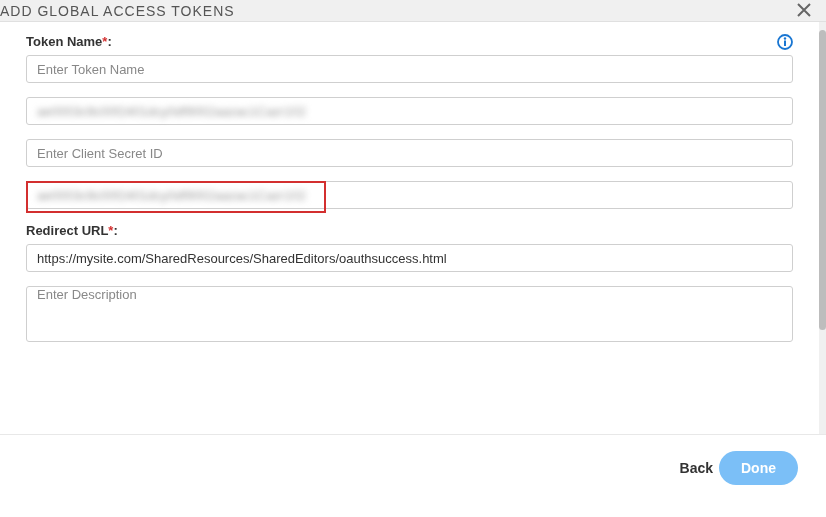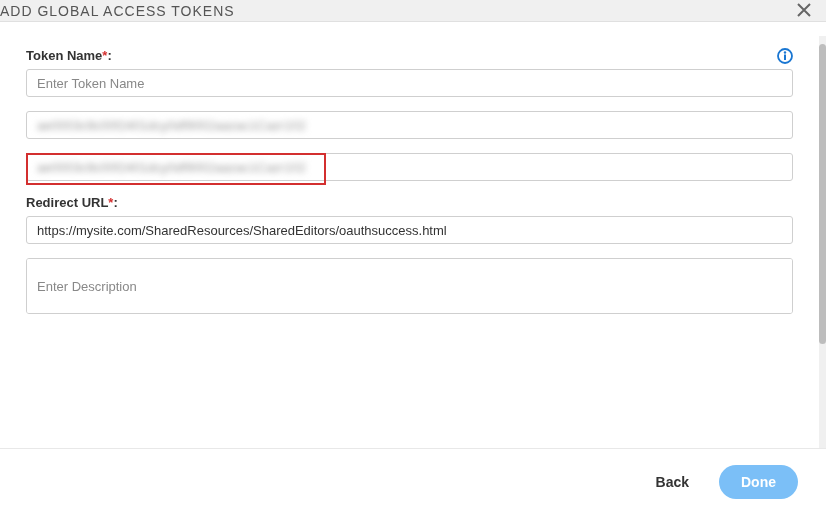--- a/index.html
+++ b/index.html
@@ -39,21 +39,20 @@
       font-size: 22px;
       color: #666;
       cursor: pointer;
       line-height: 1;
       padding: 4px;
     }
     .content-wrap {
       display: flex;
       height: 412px;
       overflow: hidden;
-      margin-top: 14px;
     }
     .form-area {
       flex: 1;
       padding: 12px 26px 12px 26px;
       overflow-y: auto;
       position: relative;
     }
     .scrollbar {
       width: 7px;
       background: #f0f0f0;
@@ -93,21 +92,21 @@
       font-family: inherit;
     }
     .form-input::placeholder {
       color: #888;
     }
     .form-textarea {
       width: 100%;
       height: 56px;
       border: 1px solid #cfcfcf;
       border-radius: 3px;
-      padding: 20px 10px;
+      padding: 0 10px;
       font-size: 13px;
       color: #333;
       resize: none;
       font-family: inherit;
     }
     .form-textarea::placeholder {
       color: #888;
     }
     .disabled-input {
       background: #fff;
@@ -144,21 +143,21 @@
       height: 16px;
       cursor: pointer;
     }
     .footer {
       border-top: 1px solid #e8e8e8;
       height: 66px;
       display: flex;
       align-items: center;
       justify-content: flex-end;
       padding: 0 28px;
-      gap: 26px;
+      gap: 2px;
     }
     .btn-back {
       background: none;
       border: none;
       font-size: 14px;
       color: #333;
       font-weight: 600;
       cursor: pointer;
       padding: 8px 4px;
     }
@@ -207,20 +206,21 @@
       <input type="text" class="form-input" placeholder="Enter Token Name" style="">
     </div>
 
     <div class="form-group">
       <div class="form-input disabled-input">
         <span class="blur-text">ae0003c9c00f2401dcy0df9002aazac1Cazr102</span>
       </div>
     </div>
 
     <div class="form-group">
+      <input type="text" class="form-input" placeholder="Enter Client Secret ID" style="">
     </div>
 
     <div class="form-group">
       <div class="tenant-wrap">
         <div class="form-input disabled-input">
           <span class="blur-text">ae0003c9c00f2401dcy0df9002aazac1Cazr102</span>
         </div>
         <div class="tenant-highlight"></div>
       </div>
     </div>

